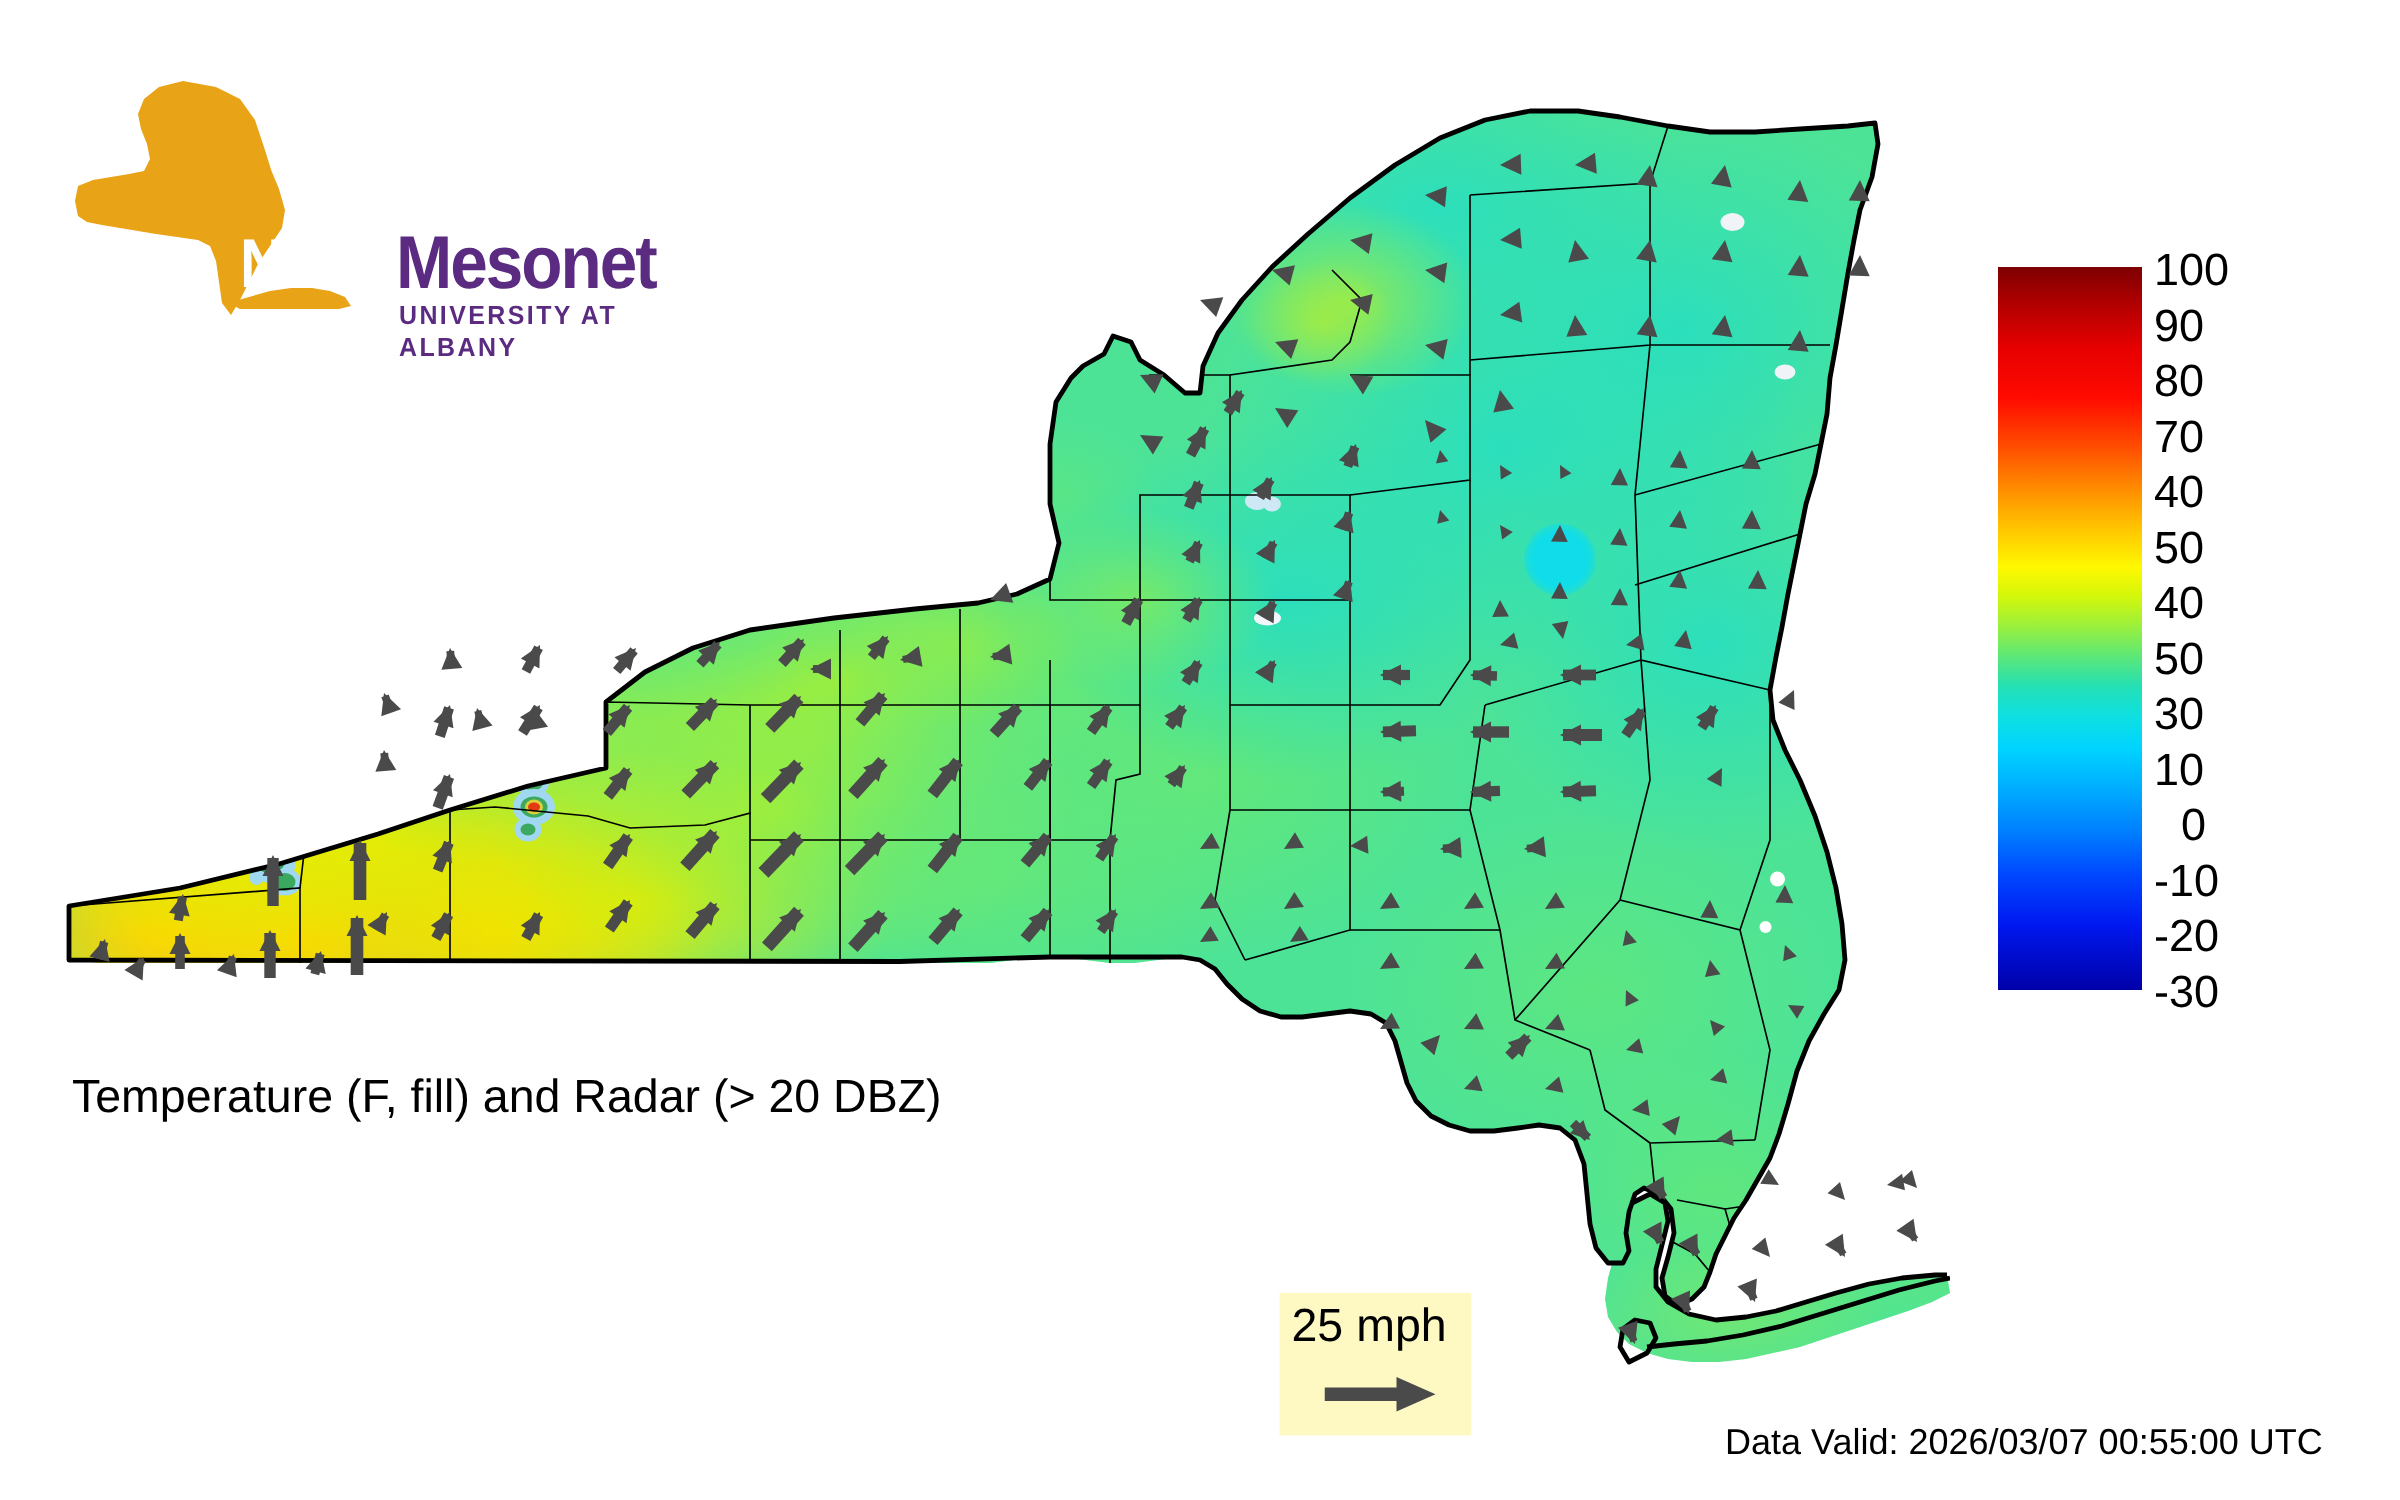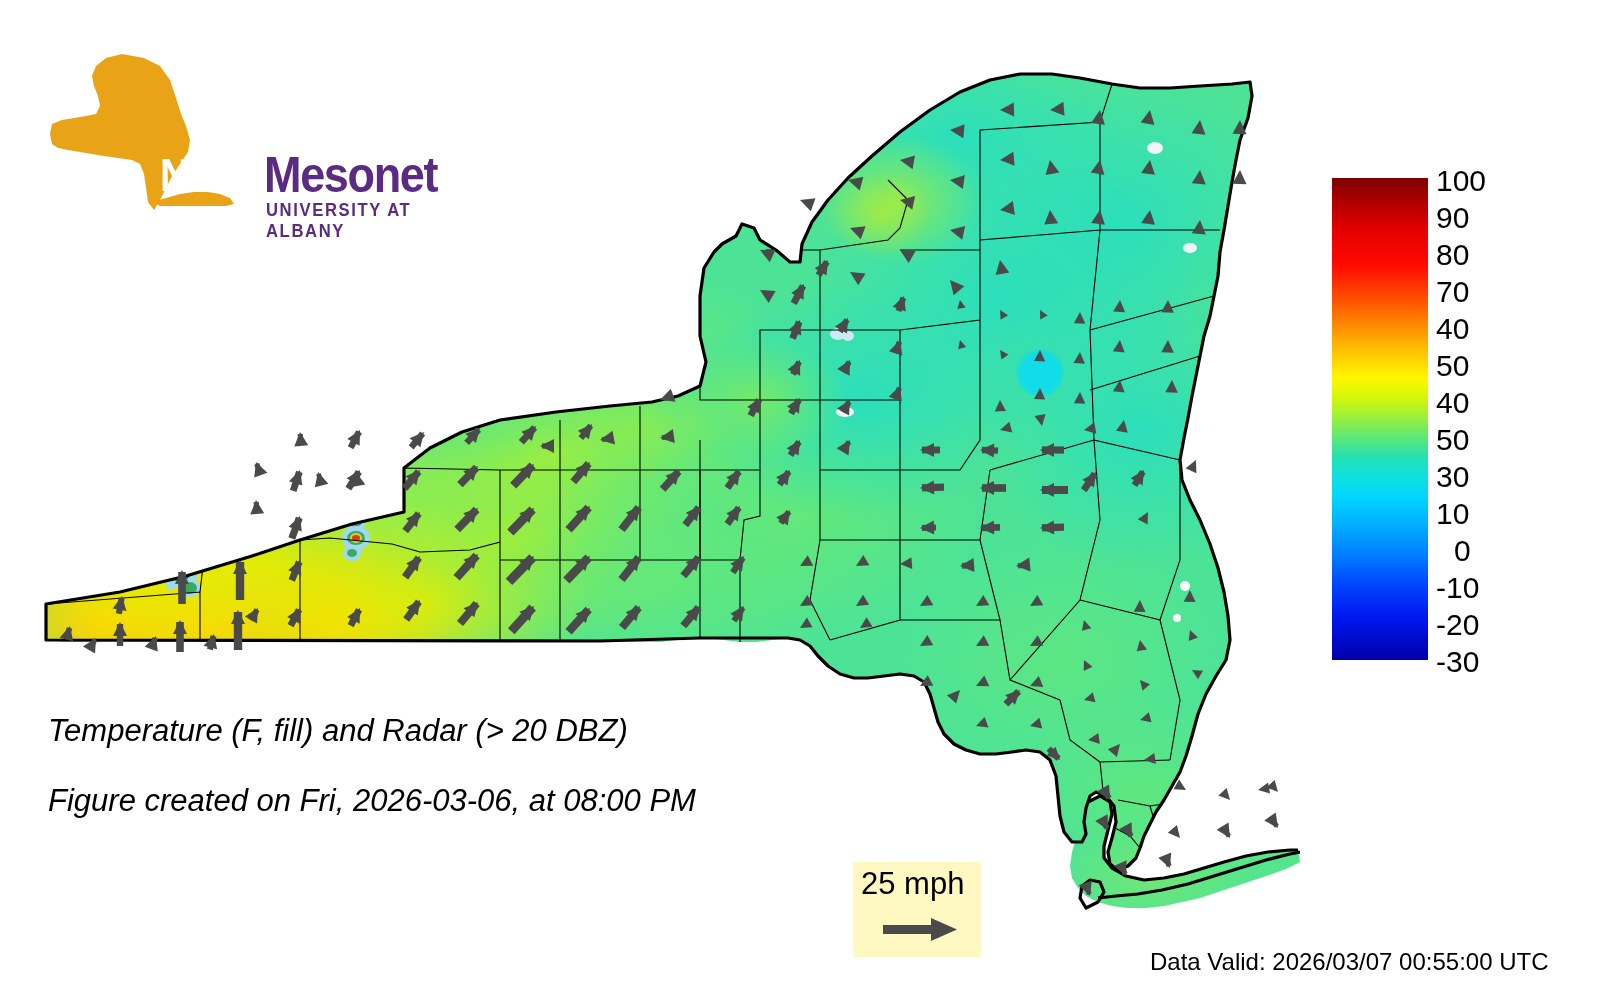--- a/index.html
+++ b/index.html
@@ -44,21 +44,21 @@
       #0080FF 78.0%,
       #0048FF 84.0%,
       #0018F0 91.0%,
       #0000A8 100%);
   }
   .cb-label{position:absolute;left:104px;width:144px;text-align:left;
             font-size:30px;line-height:30px;color:#000;}
 
   
   #caption{position:absolute;left:48px;top:715px;width:780px;}
-  .cap-line{font-size:31px;line-height:31px;margin-bottom:39px;color:#000;white-space:nowrap;font-style:italic;}
+  .cap-line{font-size:31px;line-height:31px;margin-bottom:39px;color:#000;white-space:nowrap;}
 
   
   #wind-key{position:absolute;left:853px;top:862px;width:128px;height:95px;background:#fef9c3;}
   #wind-key-label{position:absolute;left:8px;top:4px;font-size:31px;line-height:36px;color:#000;}
   #wind-key-arrow{position:absolute;left:30px;top:54px;}
 
   
   #data-valid{position:absolute;left:1150px;top:948px;font-size:24px;color:#000;white-space:nowrap;}
 </style>
 </head>
@@ -1027,21 +1027,20 @@
   <div class="cb-label" style="top:284px">30</div>
   <div class="cb-label" style="top:321px">10</div>
   <div class="cb-label" style="top:358px;left:122px">0</div>
   <div class="cb-label" style="top:395px">-10</div>
   <div class="cb-label" style="top:432px">-20</div>
   <div class="cb-label" style="top:469px">-30</div>
 </div>
 
 <div id="caption">
   <div class="cap-line">Temperature (F, fill) and Radar (&gt; 20 DBZ)</div>
-  <div class="cap-line">Figure created on Fri, 2026-03-06, at 08:00 PM</div>
 </div>
 
 <div id="wind-key">
   <div id="wind-key-label">25 mph</div>
   <svg id="wind-key-arrow" width="76" height="26" viewBox="0 0 76 26">
     <rect x="0" y="9" width="52" height="9" fill="#4A4A4A"></rect>
     <path d="M48 2 L74 13.5 L48 25 Z" fill="#4A4A4A"></path>
   </svg>
 </div>
 

